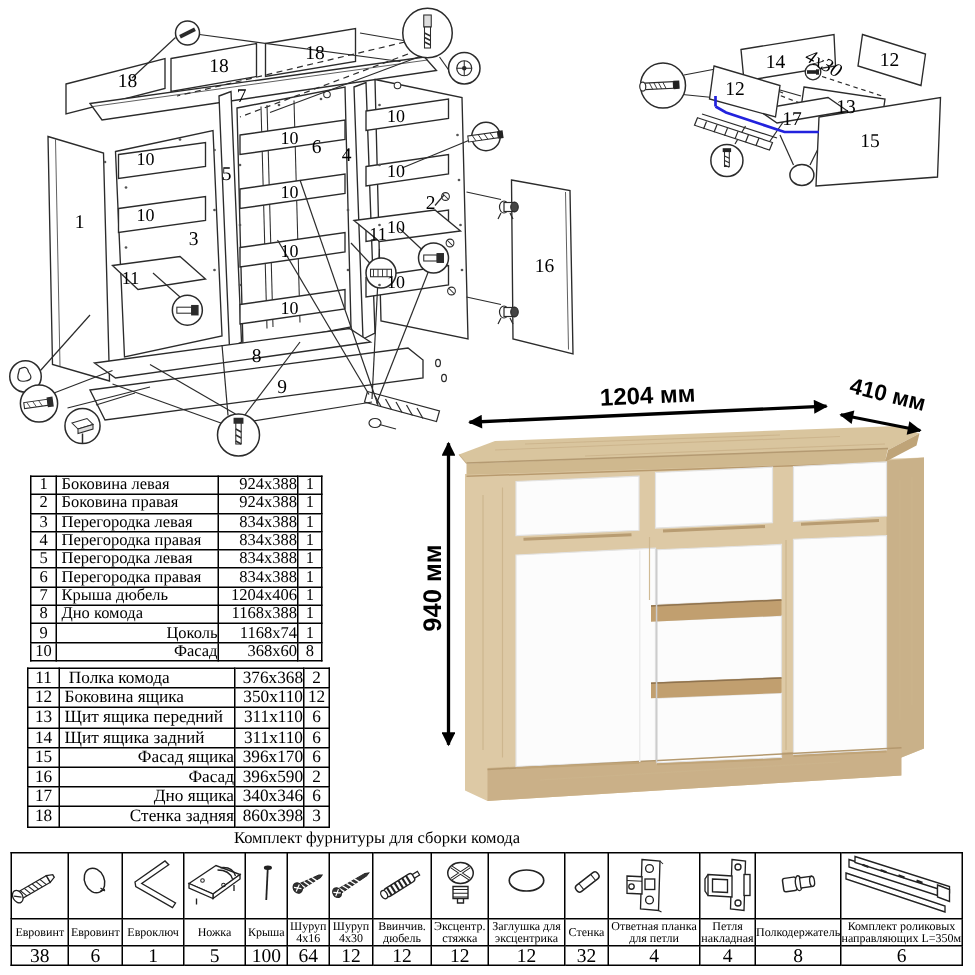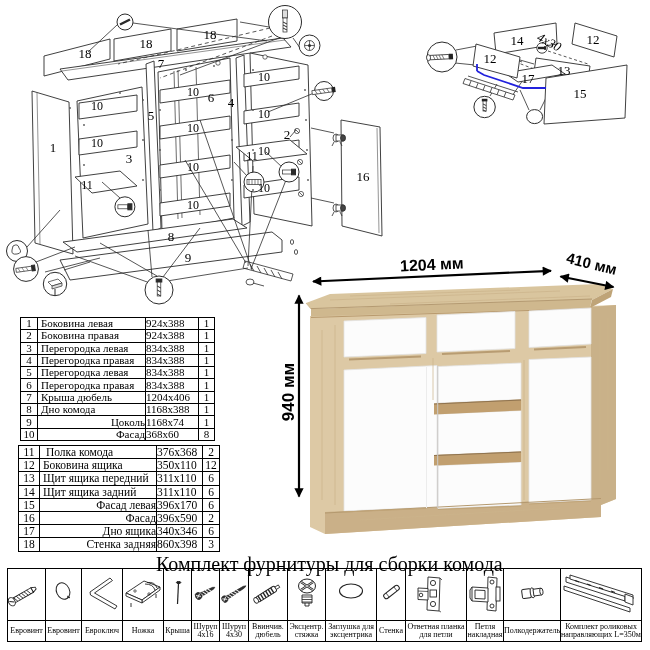--- a/index.html
+++ b/index.html
@@ -4,30 +4,30 @@
 <style>
 html,body{margin:0;padding:0;}
 body{width:650px;height:650px;position:relative;background:#fff;font-family:"Liberation Serif",serif;overflow:hidden;}
 table{border-collapse:collapse;position:absolute;table-layout:fixed;}
 td{border:1px solid #000;padding:0;overflow:hidden;white-space:nowrap;}
 #t1{left:20px;top:317px;width:194px;height:124px;font-size:11px;}
 #t1 td{height:11.3px;line-height:11px;}
 #t2{left:18px;top:445px;width:201px;height:106px;font-size:11.5px;}
 #t2 td{height:12.2px;line-height:12px;}
 .num{text-align:center;}
-.dim{text-align:left;letter-spacing:0px;}
+.dim{text-align:right;letter-spacing:0px;}
 .qty{text-align:center;}
 .nm{padding-left:3px;margin-top:38px;}
 .nmc{text-align:right;}
 #hw{left:7px;top:568px;width:633px;height:74px;font-size:8px;text-align:center;}
 #hw td{line-height:8px;text-align:center;}
 #hw .hname{height:17px;font-size:8px;}
 #hw .hqty{height:11px;font-size:13px;line-height:12px;}
 #hw .hicon{height:41px;}
-#title{position:absolute;left:156px;top:553px;font-size:20px;white-space:nowrap;}
+#title{position:absolute;left:156px;top:553px;font-size:11px;white-space:nowrap;}
 .dlab{position:absolute;font-family:"Liberation Sans",sans-serif;font-weight:bold;font-size:15px;white-space:nowrap;}
 </style>
 </head>
 <body>
 <svg id="art" width="650" height="650" viewBox="0 0 650 650" style="position:absolute;left:0;top:0">
 <defs>
 <marker id="ah" viewBox="0 0 10 10" refX="9" refY="5" markerWidth="6.5" markerHeight="4.2" orient="auto-start-reverse" markerUnits="strokeWidth">
         <path d="M0,0L10,5L0,10z" fill="#000"></path>
       </marker>
 </defs>
@@ -525,21 +525,21 @@
         <td class="qty">6</td>
       </tr>
 <tr>
         <td class="num">14</td>
         <td class="nm">Щит ящика задний</td>
         <td class="dim">311х110</td>
         <td class="qty">6</td>
       </tr>
 <tr>
         <td class="num">15</td>
-        <td class="nmc">Фасад левая</td>
+        <td class="nmc">Фасад ящика</td>
         <td class="dim">396х170</td>
         <td class="qty">6</td>
       </tr>
 <tr>
         <td class="num">16</td>
         <td class="nmc">Фасад</td>
         <td class="dim">396х590</td>
         <td class="qty">2</td>
       </tr>
 <tr>
@@ -746,14 +746,31 @@
 <td class="hname">Шуруп<br>4х30</td>
 <td class="hname">Ввинчив.<br>дюбель</td>
 <td class="hname">Эксцентр.<br>стяжка</td>
 <td class="hname">Заглушка для<br>эксцентрика</td>
 <td class="hname">Стенка</td>
 <td class="hname">Ответная планка<br>для петли</td>
 <td class="hname">Петля<br>накладная</td>
 <td class="hname">Полкодержатель</td>
 <td class="hname">Комплект роликовых<br>направляющих L=350мм</td>
 </tr>
+<tr>
+<td class="hqty">38</td>
+        <td class="hqty">6</td>
+        <td class="hqty">1</td>
+        <td class="hqty">5</td>
+        <td class="hqty">100</td>
+<td class="hqty">64</td>
+        <td class="hqty">12</td>
+        <td class="hqty">12</td>
+        <td class="hqty">12</td>
+        <td class="hqty">12</td>
+<td class="hqty">32</td>
+        <td class="hqty">4</td>
+        <td class="hqty">4</td>
+        <td class="hqty">8</td>
+        <td class="hqty">6</td>
+</tr>
 </tbody>
   </table>
 
 </body></html>

